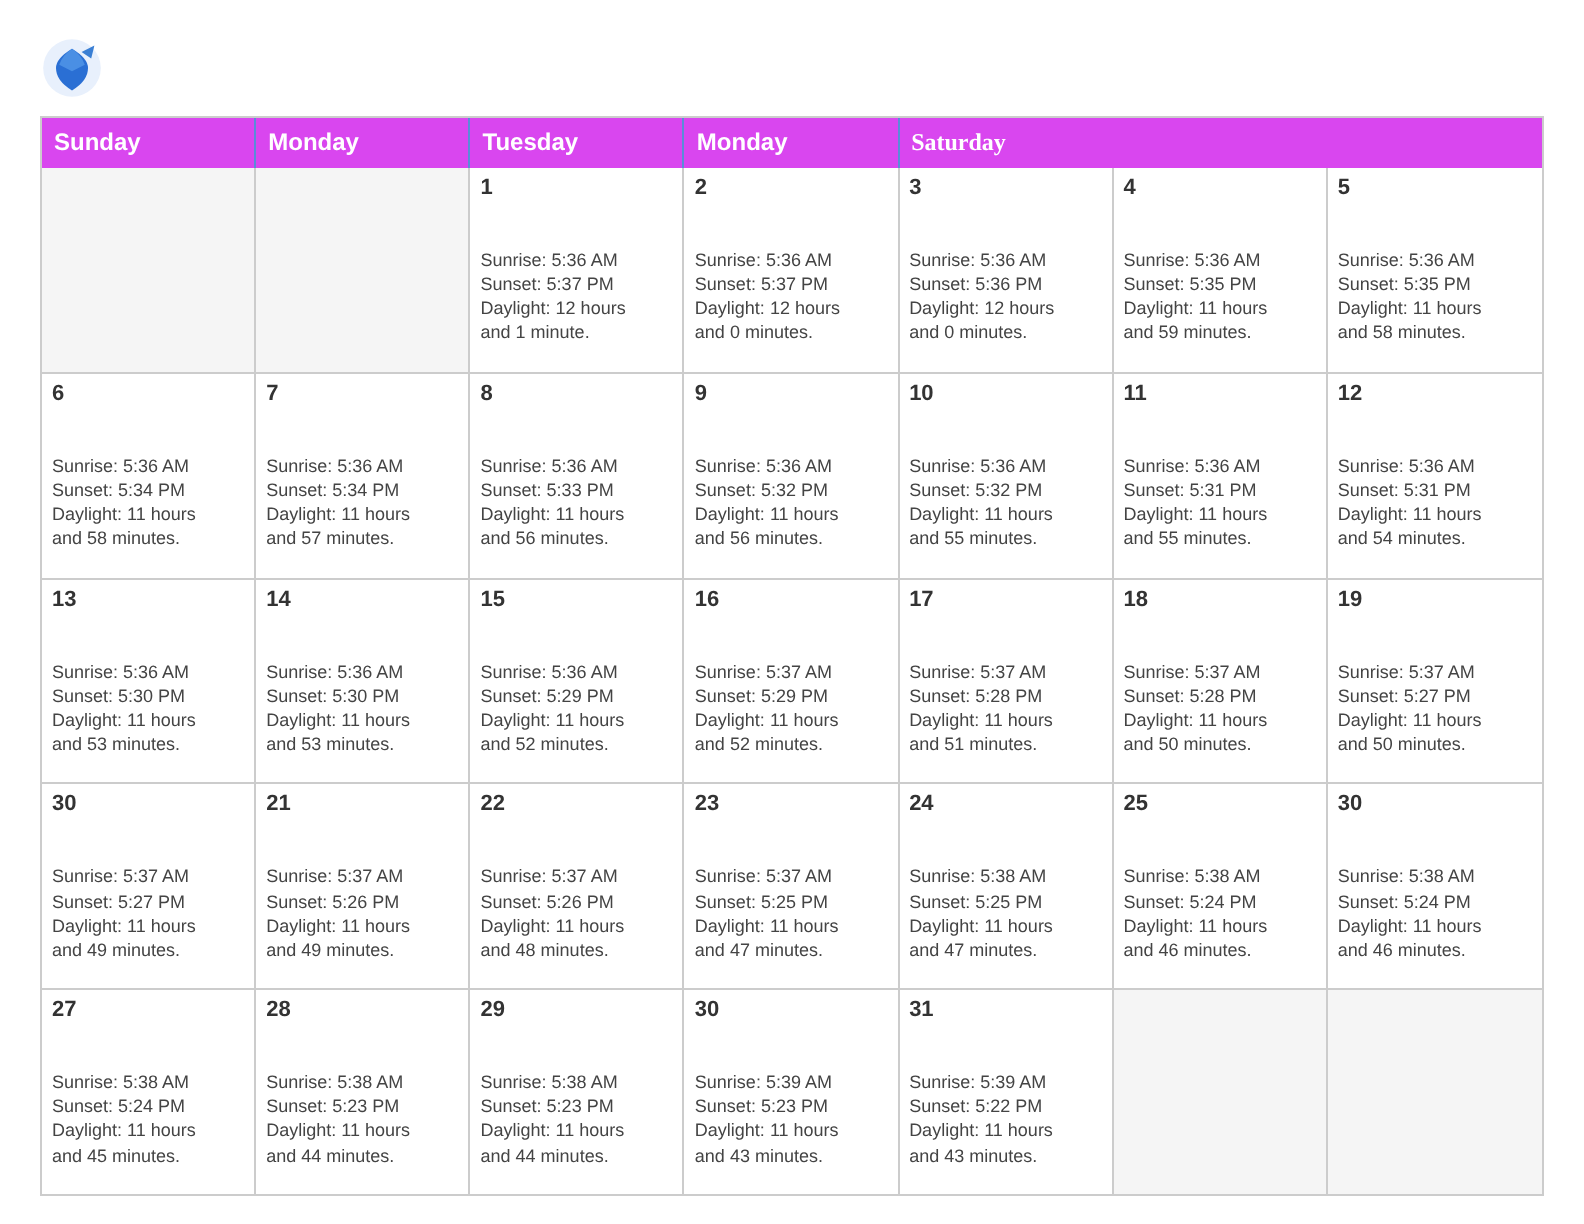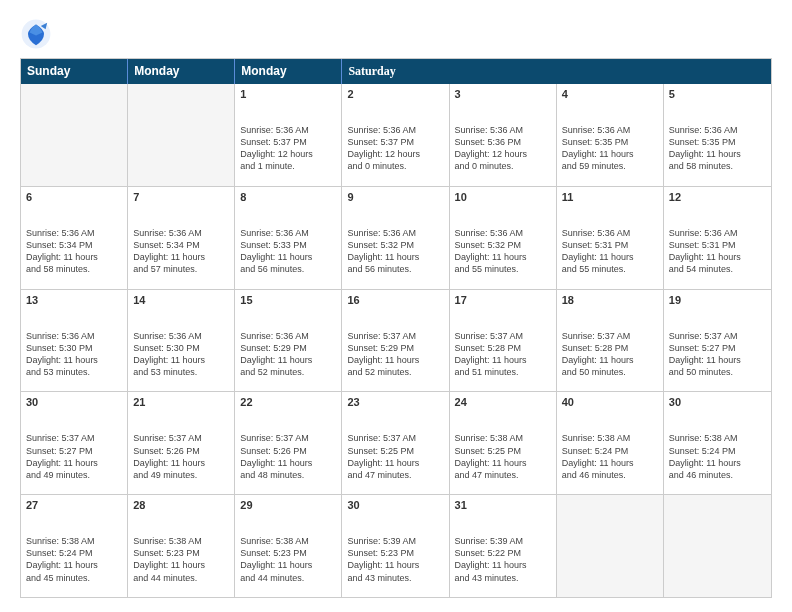--- a/index.html
+++ b/index.html
@@ -64,21 +64,21 @@
     }
     .calendar {
       flex: 1;
       display: flex;
       flex-direction: column;
       border: 1px solid #ccc;
     }
     .cal-header-row {
       display: grid;
       grid-template-columns: repeat(7, 1fr);
-      background: #0c4a6e;
+      background: #d946ef;
     }
     .cal-header-cell {
       color: #fff;
       font-size: 12px;
       font-weight: bold;
       padding: 5px 6px;
       border-right: 1px solid #5a8cd8;
       text-align: left;
     }
     .cal-header-cell:last-child { border-right: none; font-family: Liberation Serif, serif; }
@@ -139,20 +139,21 @@
     <div class="title-block">
       <div class="month-title"></div>
       <div class="location"></div>
     </div>
   </div>
 
   <div class="calendar">
     <div class="cal-header-row">
     <div class="cal-header-cell">Sunday</div>
         <div class="cal-header-cell">Monday</div>
+        <div class="cal-header-cell">Tuesday</div>
         <div class="cal-header-cell">Monday</div>
         <div class="cal-header-cell">Saturday</div>
       </div>
     <div class="cal-body">
     <div class="cal-row">
           <div class="cal-cell empty"></div>
           <div class="cal-cell empty"></div>
           <div class="cal-cell">
             <span class="day-num">1</span>
             <div class="cell-text" style="white-space: pre-line;">Sunrise: 5:36 AM
@@ -321,21 +322,21 @@
 and 47 minutes.</div>
           </div>
           <div class="cal-cell">
             <span class="day-num">24</span>
             <div class="cell-text" style="white-space: pre-line;">Sunrise: 5:38 AM
 Sunset: 5:25 PM
 Daylight: 11 hours
 and 47 minutes.</div>
           </div>
           <div class="cal-cell">
-            <span class="day-num">40</span>
+            <span class="day-num">25</span>
             <div class="cell-text" style="white-space: pre-line;">Sunrise: 5:38 AM
 Sunset: 5:24 PM
 Daylight: 11 hours
 and 46 minutes.</div>
           </div>
           <div class="cal-cell">
             <span class="day-num">30</span>
             <div class="cell-text" style="white-space: pre-line;">Sunrise: 5:38 AM
 Sunset: 5:24 PM
 Daylight: 11 hours

